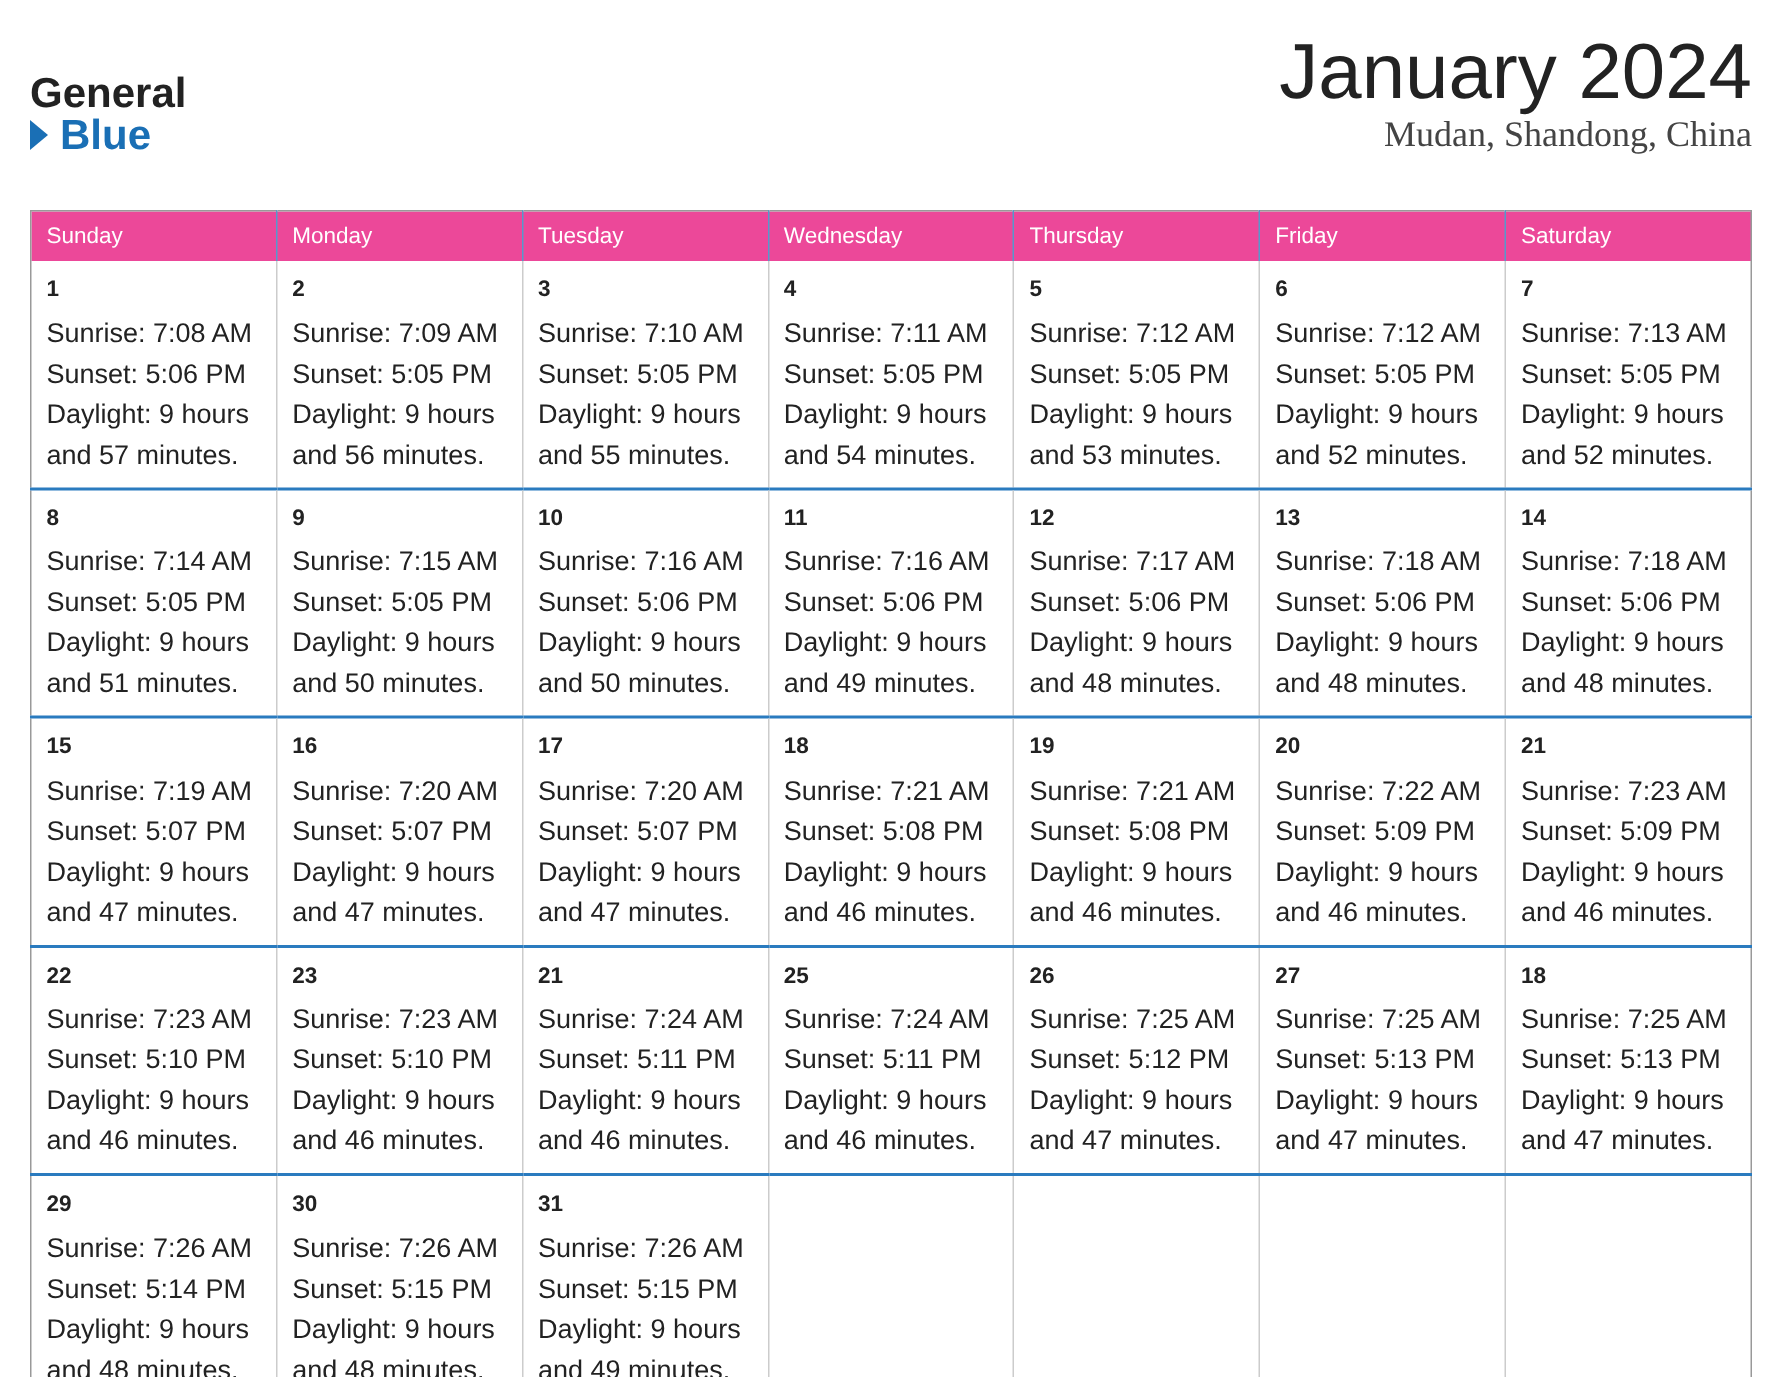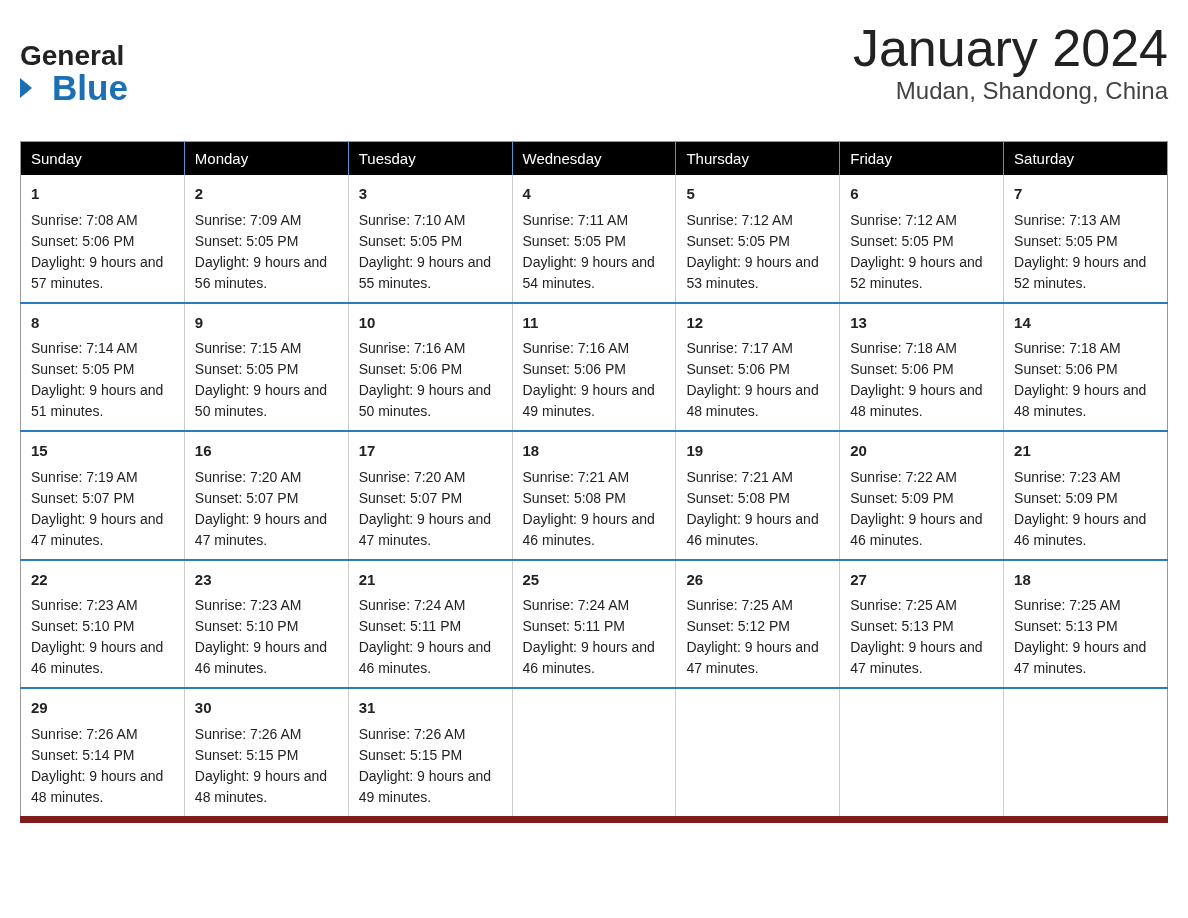--- a/index.html
+++ b/index.html
@@ -21,27 +21,27 @@
       flex-direction: column;
       align-items: flex-start;
     }
     .logo-general {
       font-size: 28px;
       font-weight: bold;
       color: #222;
       line-height: 1;
     }
     .logo-blue {
-      font-size: 35px;
+      font-size: 28px;
       font-weight: bold;
       color: #1a6fb5;
       line-height: 1;
       display: flex;
       align-items: center;
-      gap: 20px;
+      gap: 8px;
     }
     .logo-triangle {
       width: 0;
       height: 0;
       border-left: 12px solid #1a6fb5;
       border-top: 10px solid transparent;
       border-bottom: 10px solid transparent;
       display: inline-block;
     }
     .title-block {
@@ -50,28 +50,29 @@
     .month-title {
       font-size: 52px;
       font-weight: normal;
       color: #222;
       line-height: 1.1;
     }
     .location-title {
       font-size: 24px;
       color: #444;
       font-weight: normal;
+      font-family: Liberation Serif, serif;
     }
     table {
       width: 100%;
       border-collapse: collapse;
       border: 1px solid #999;
     }
     thead tr th {
-      background: #000000;
+      background: #ec4899;
       color: #fff;
       padding: 8px 10px;
       font-size: 15px;
       font-weight: normal;
       text-align: left;
       border-right: 1px solid #5599cc;
     }
     thead tr th:last-child {
       border-right: none;
     }
@@ -92,21 +93,21 @@
     tbody tr:last-child td {
       border-bottom: 7px solid #7f1d1d;
     }
     .day-num {
       font-size: 15px;
       font-weight: bold;
       margin-bottom: 4px;
       display: block;
     }
     .day-info {
-      font-size: 14px;
+      font-size: 18px;
       color: #222;
     }
   </style>
 </head>
 <body>
 
 <div class="header">
   <div class="logo">
     <div class="logo-general">General</div>
     <div class="logo-blue">

